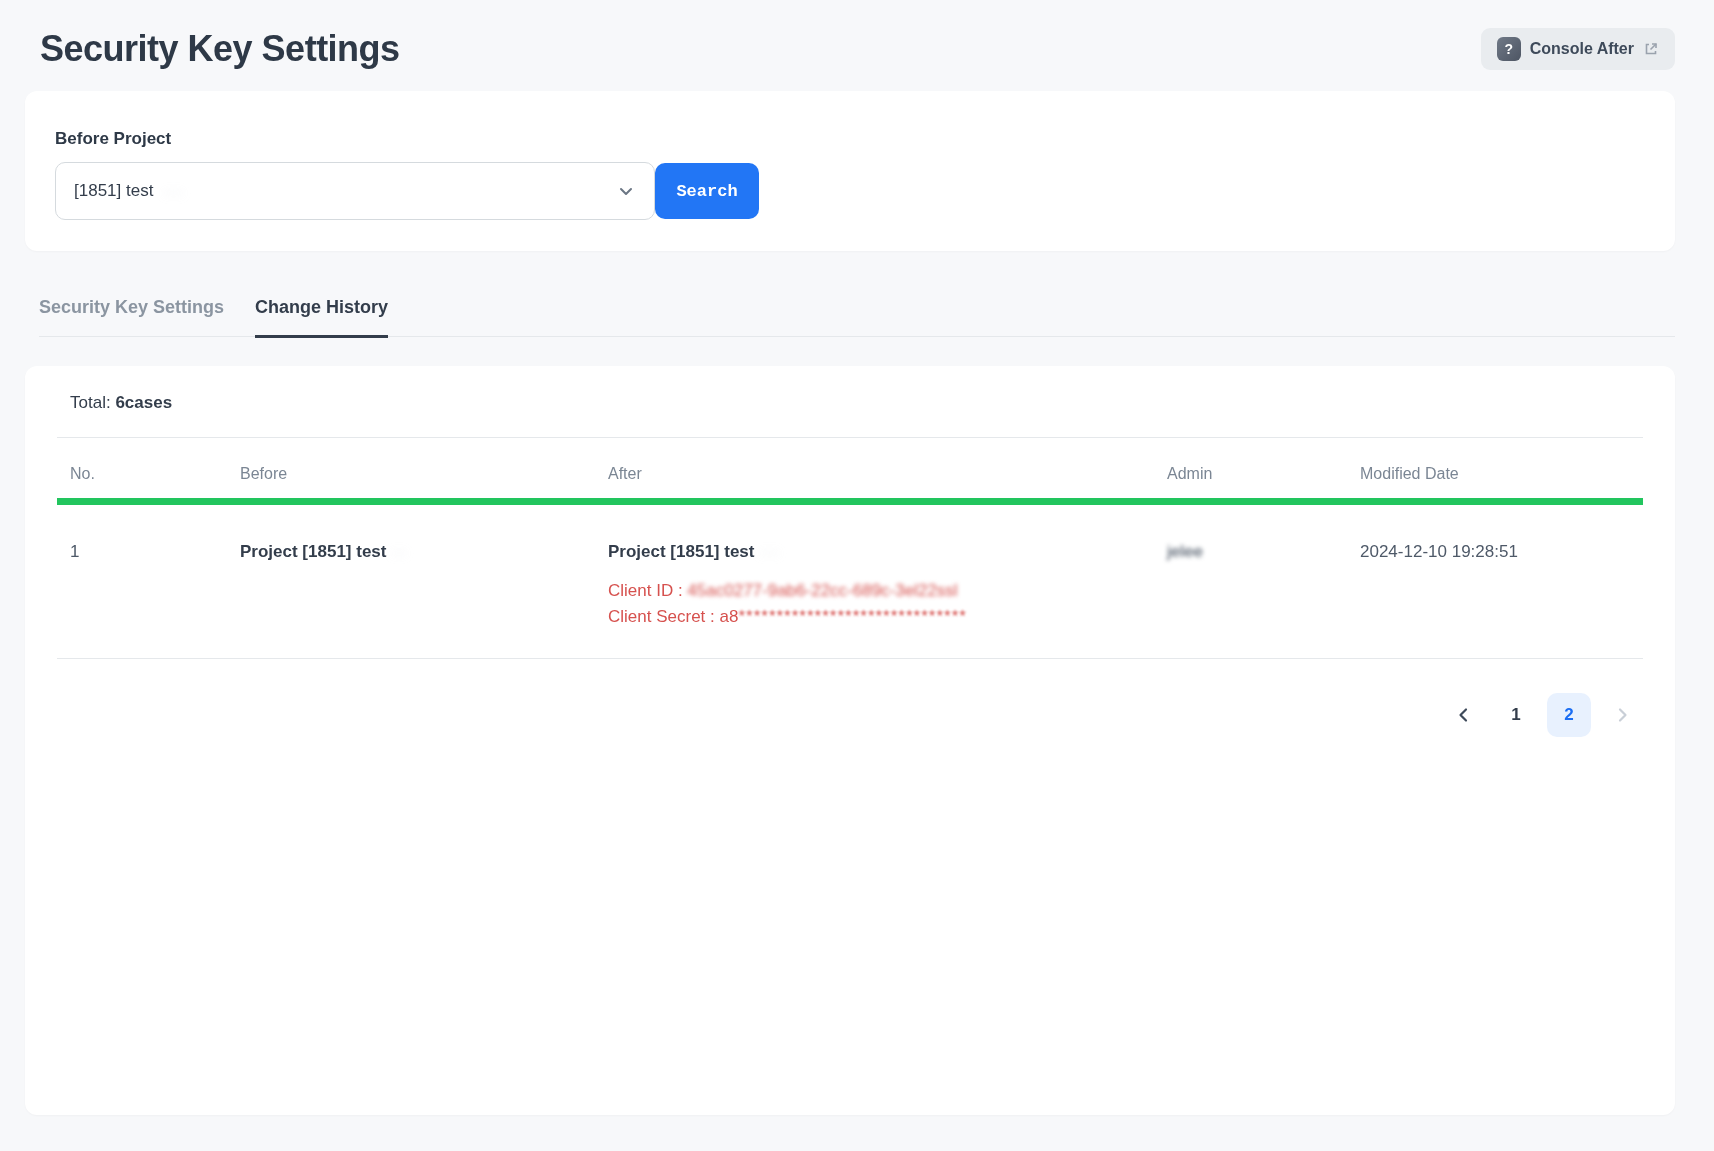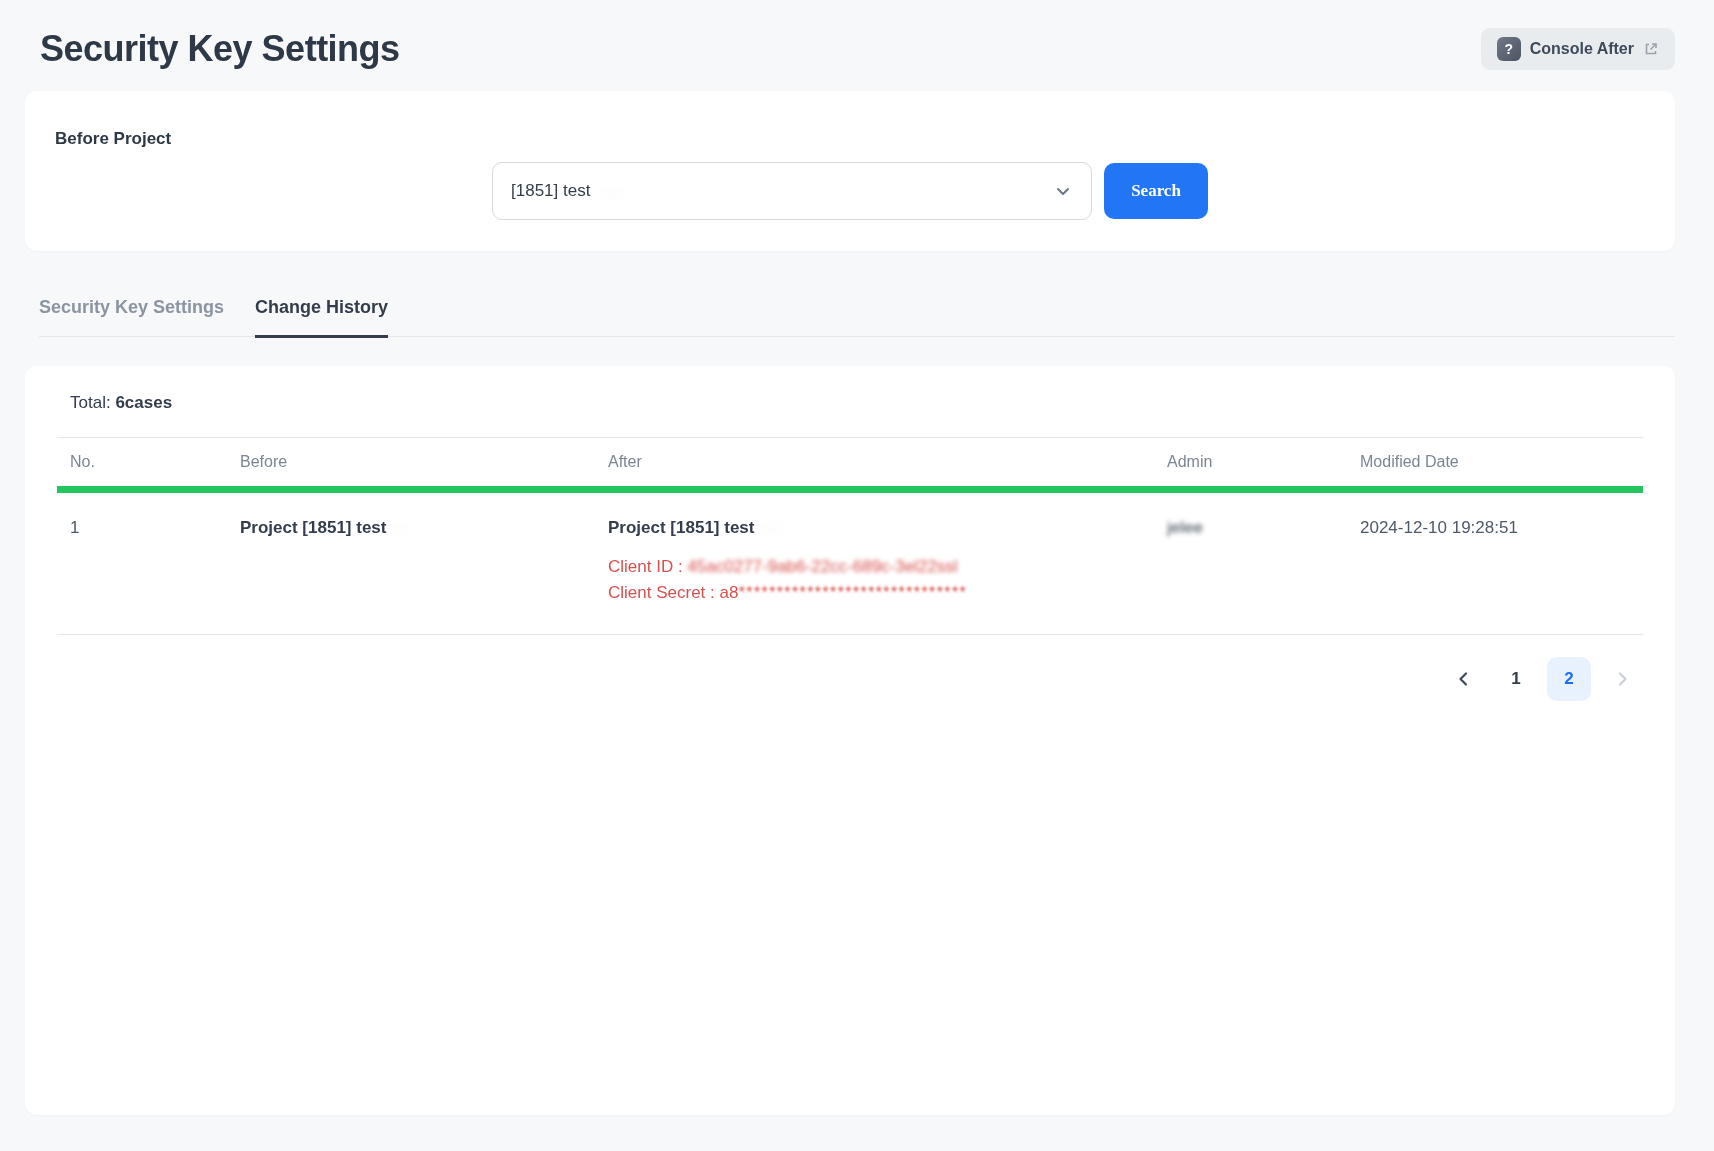--- a/index.html
+++ b/index.html
@@ -35,52 +35,52 @@
   }
   .ext-icon { display:block; }
 
   
   .card {
     background:#fff; border-radius:12px;
     box-shadow:0 1px 2px rgba(0,0,0,0.03);
   }
   .select-card { margin-top:21px; height:160px; padding:38px 30px 0 30px; }
   .select-label { display:block; font-size:17px; font-weight:700; color:#2e3947; }
-  .select-controls { margin-top:13px; display:flex; align-items:center; gap:12px;justify-content:center; }
+  .select-controls { margin-top:13px; display:flex; align-items:center; gap:0; }
   .project-select {
     width:600px; height:58px;
     border:1px solid #d5dade; border-radius:10px; background:#fff;
     display:flex; align-items:center; padding:0 18px;
     font-size:17px; color:#333d4b; cursor:pointer;
   }
   .project-select .grow { flex:1; display:flex; align-items:center; gap:10px; }
   .search-btn {
     width:104px; height:56px;
     background:#2276f5; color:#fff; border:none; border-radius:10px;
-    font-family:Liberation Serif, serif; font-size:17px; font-weight:700; cursor:pointer;
+    font-family:Liberation Mono, monospace; font-size:17px; font-weight:700; cursor:pointer;
   }
 
   
   .tabs {
     margin-top:46px; margin-left:14px;
     display:flex; gap:31px;
     border-bottom:1px solid #e5e8eb;
   }
   .tab {
     font-size:18px; font-weight:700; color:#8b95a1;
     padding-bottom:17px; cursor:pointer;
   }
   .tab.active {
     color:#333d4b;
     border-bottom:3px solid #333d4b;
     margin-bottom:-2px;
   }
 
   
-  .table-card { margin-top:29px; height:749px; padding:0 32px; display:flex; flex-direction:column; }
+  .table-card { margin-top:29px; height:749px; padding:0 32px; display:flex; flex-direction:column;gap:12px; }
   .total-row {
     padding:27px 0 24px 13px;
     font-size:17px; color:#333d4b;
     border-bottom:1px solid #e5e8eb;
   }
   .total-row b { font-weight:700; }
   .t-grid { display:grid; grid-template-columns:183px 368px 559px 193px 1fr; }
   .thead { border-bottom:7px solid #22c55e; }
   .thead .cell {
     height:48px; display:flex; align-items:center;

